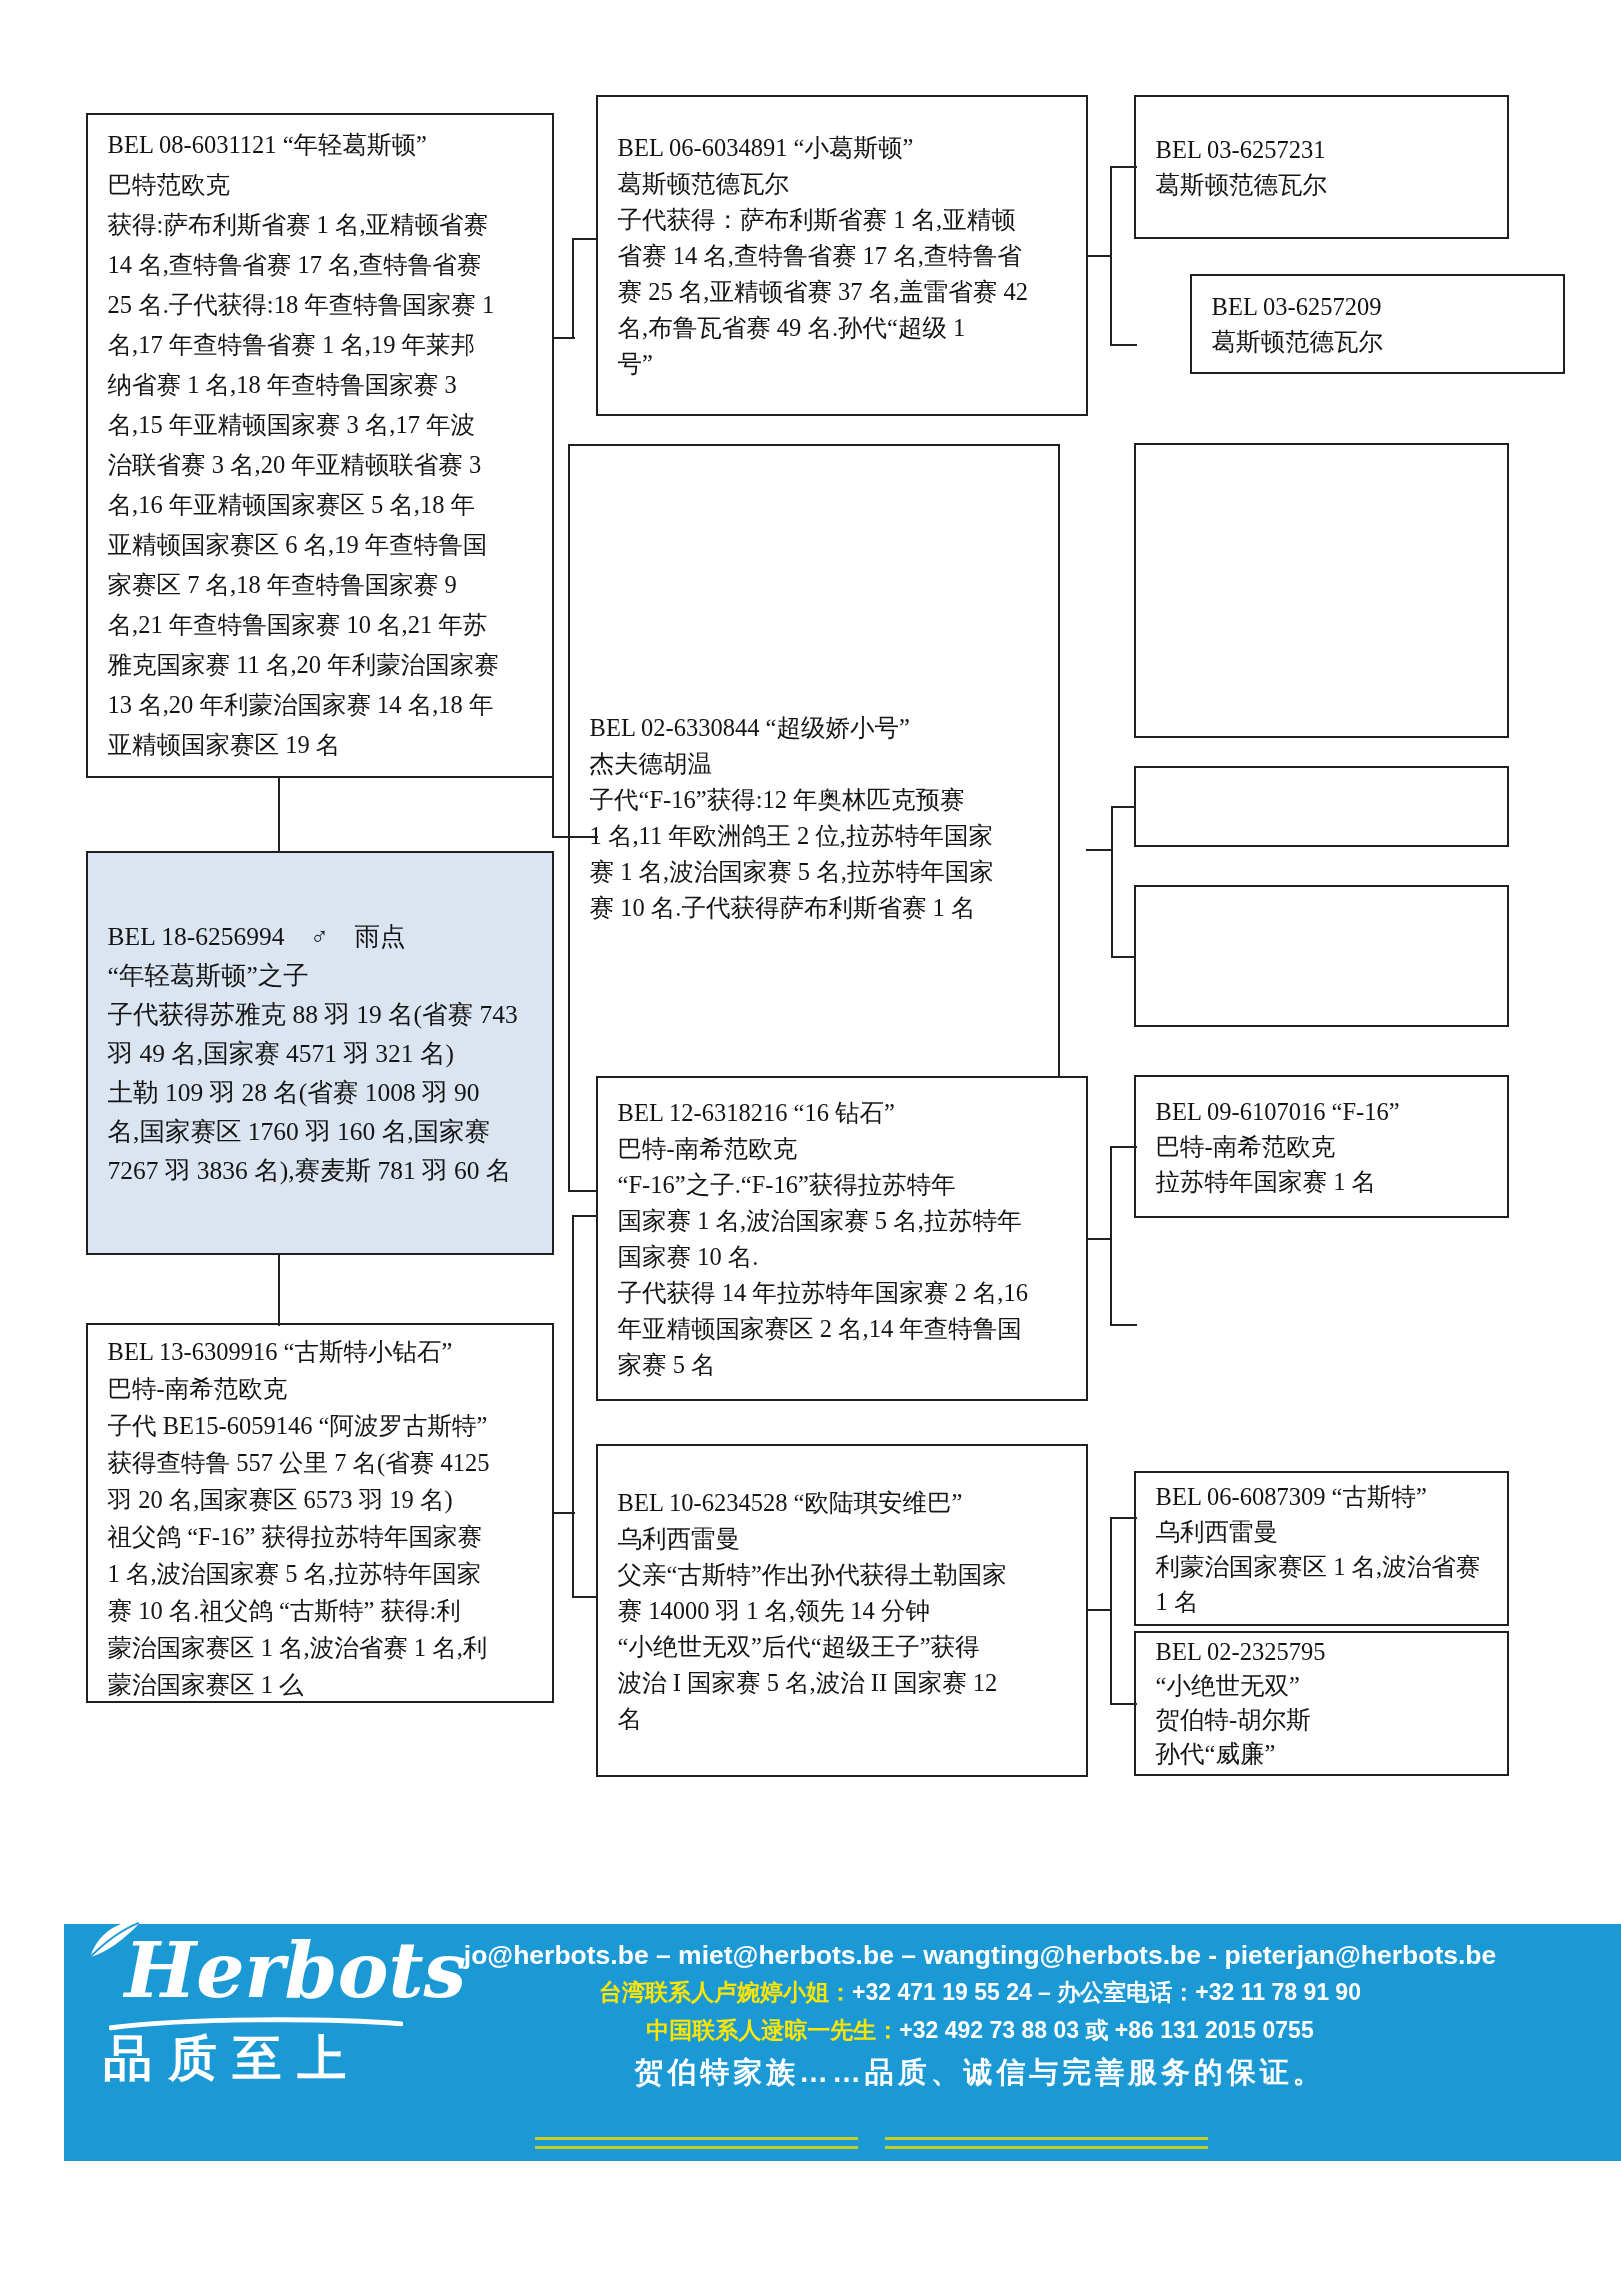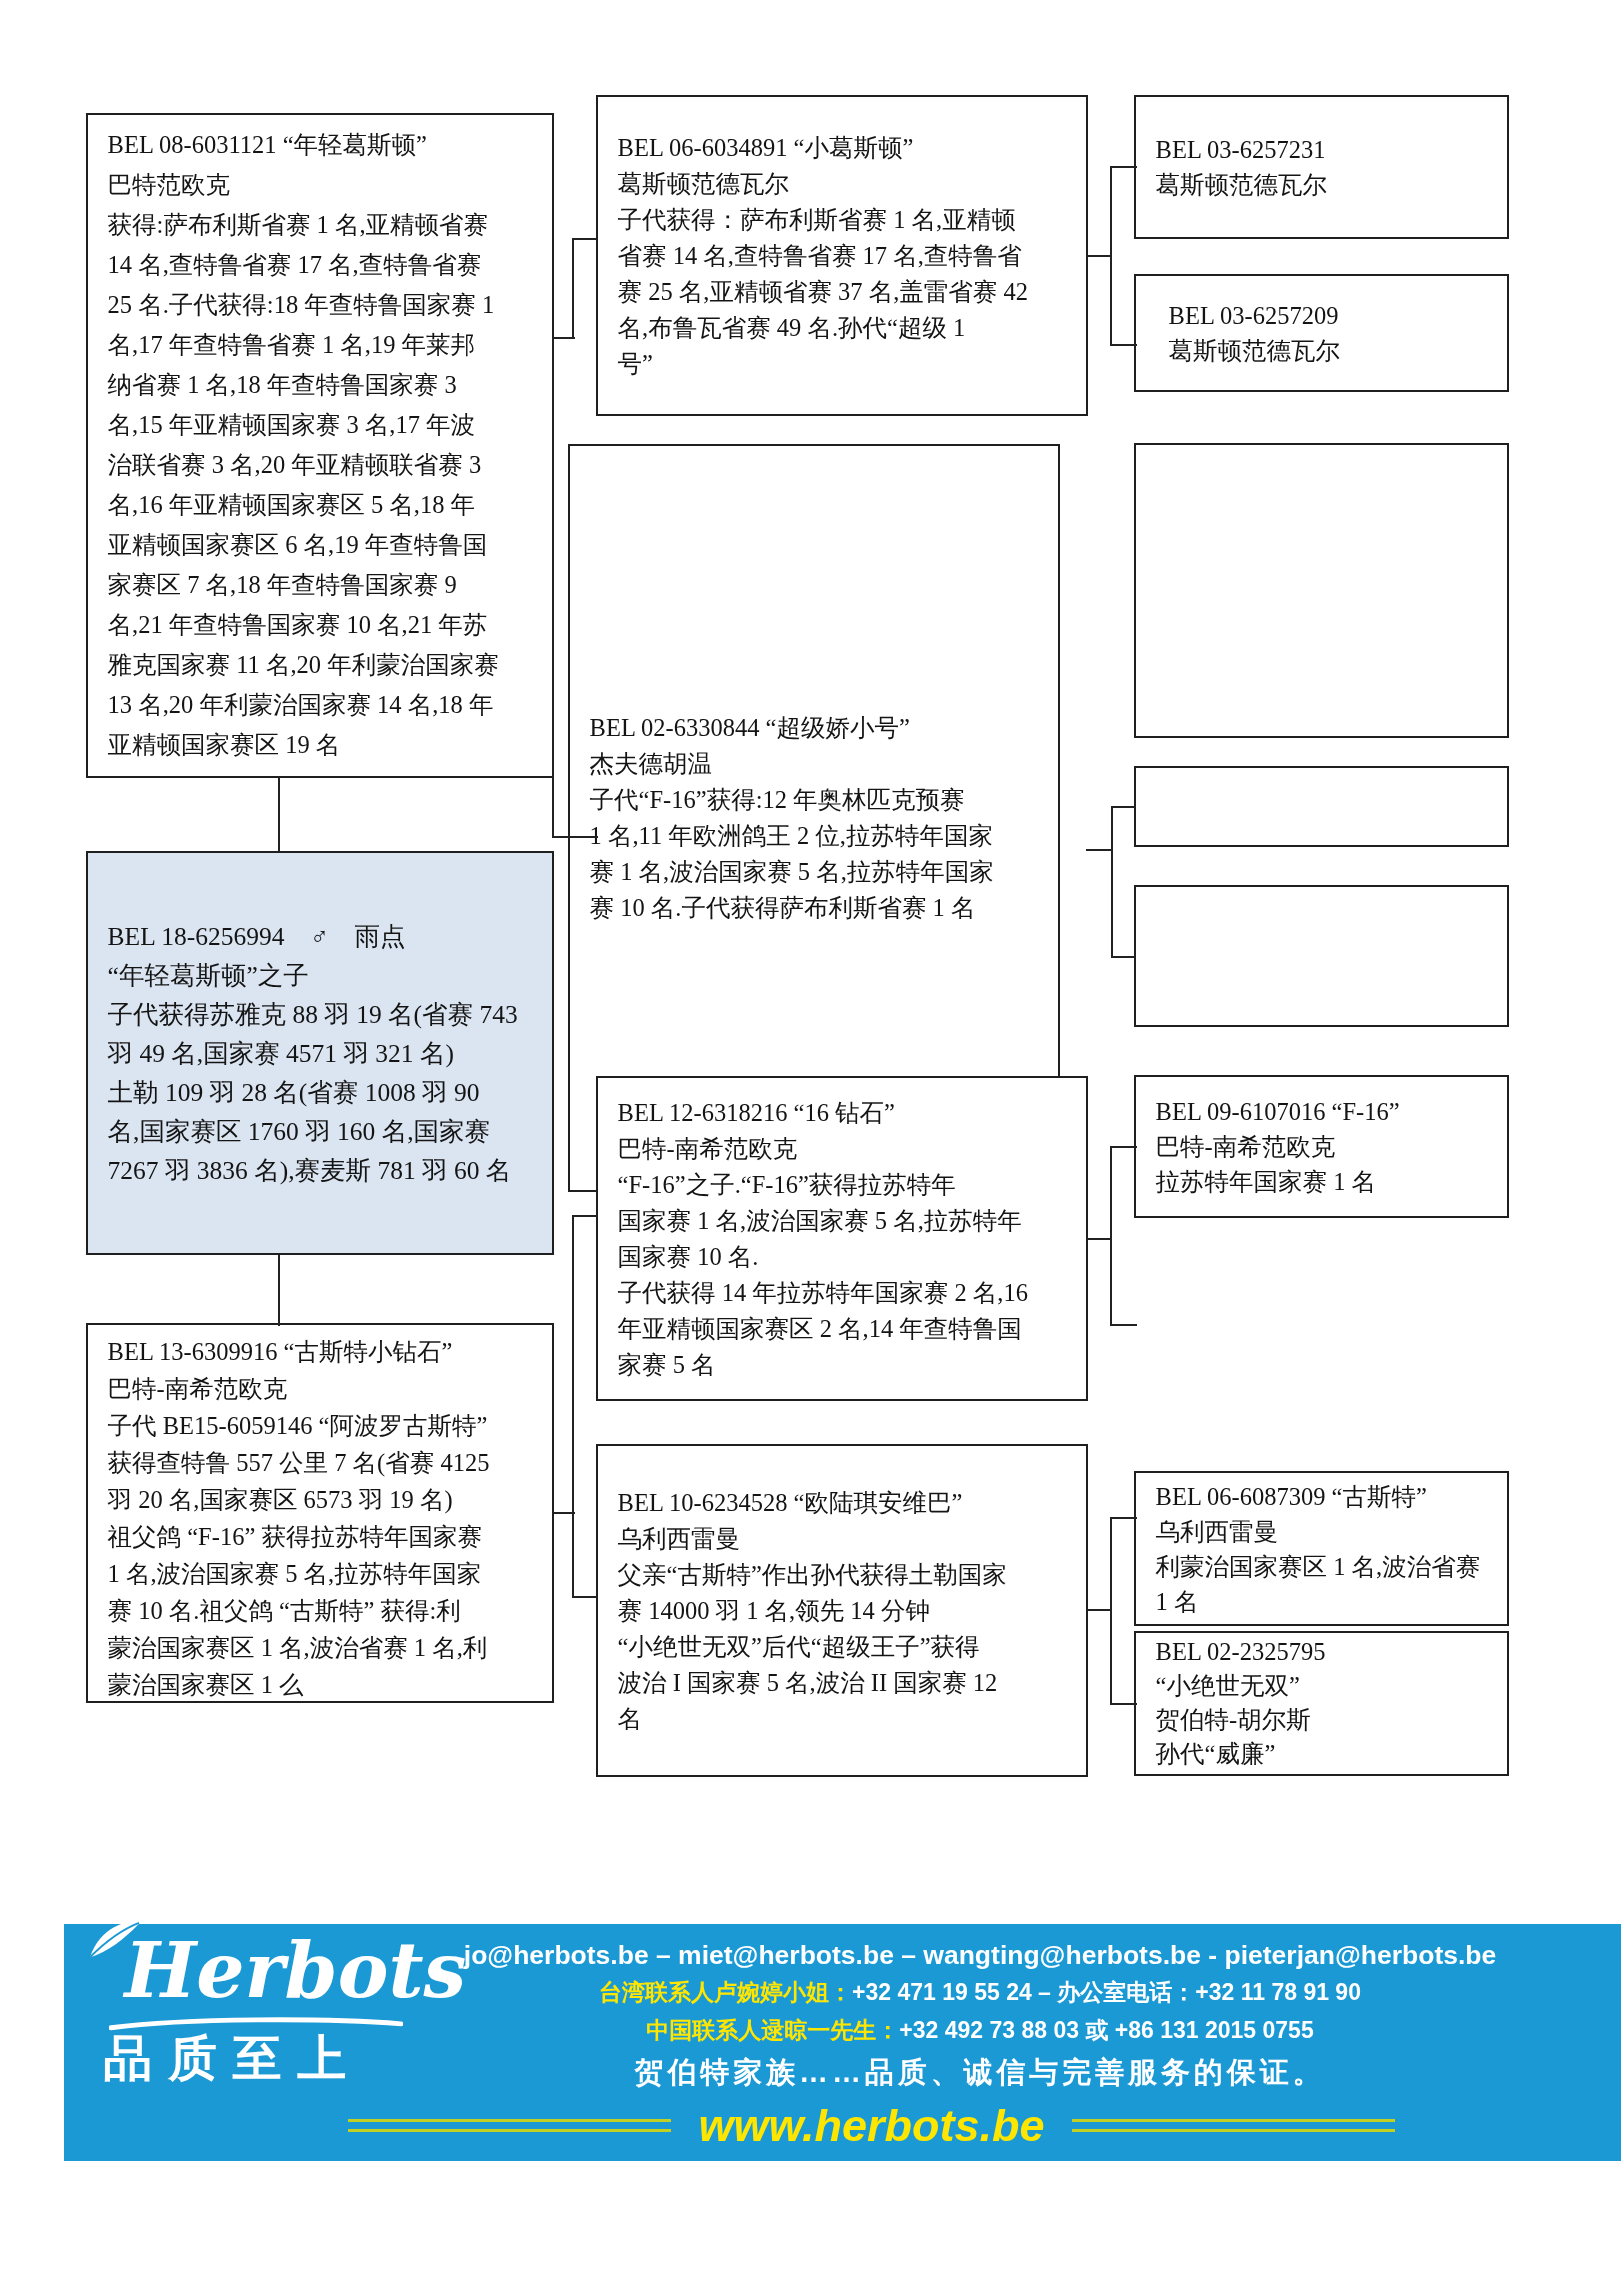--- a/index.html
+++ b/index.html
@@ -121,21 +121,21 @@
 赛 14000 羽 1 名,领先 14 分钟
 “小绝世无双”后代“超级王子”获得
 波治 I 国家赛 5 名,波治 II 国家赛 12
 名</div>
   </div>
 
   <div class="box r" style="left:1134px;top:95px;width:375px;height:144px;">
     <div class="txt">BEL 03-6257231
 葛斯顿范德瓦尔</div>
   </div>
-  <div class="box r" style="left:1134px;top:274px;width:375px;height:118px;padding-left:13px;">
+  <div class="box r" style="left:1190px;top:274px;width:375px;height:100px;">
     <div class="txt">BEL 03-6257209
 葛斯顿范德瓦尔</div>
   </div>
   <div class="box r" style="left:1134px;top:443px;width:375px;height:295px;">
     <div class="txt"></div>
   </div>
   <div class="box r" style="left:1134px;top:766px;width:375px;height:81px;">
     <div class="txt"></div>
   </div>
   <div class="box r" style="left:1134px;top:885px;width:375px;height:142px;">
@@ -215,19 +215,18 @@
         <span class="clabel">台湾联系人卢婉婷小姐：</span><span class="cvalue">+32 471 19 55 24 – 办公室电话：+32 11 78 91 90</span>
       </div>
       <div class="cline">
         <span class="clabel">中国联系人逯晾一先生：</span><span class="cvalue">+32 492 73 88 03 或 +86 131 2015 0755</span>
       </div>
       <div class="slogan">贺伯特家族……品质、诚信与完善服务的保证。</div>
     </div>
 
     <div class="urlrow">
       <div class="dbl"></div>
-      <div class="url">www.herbots.be</div>
       <div class="dbl"></div>
     </div>
 
   </div>
 </div>
 
 
 </body></html>

